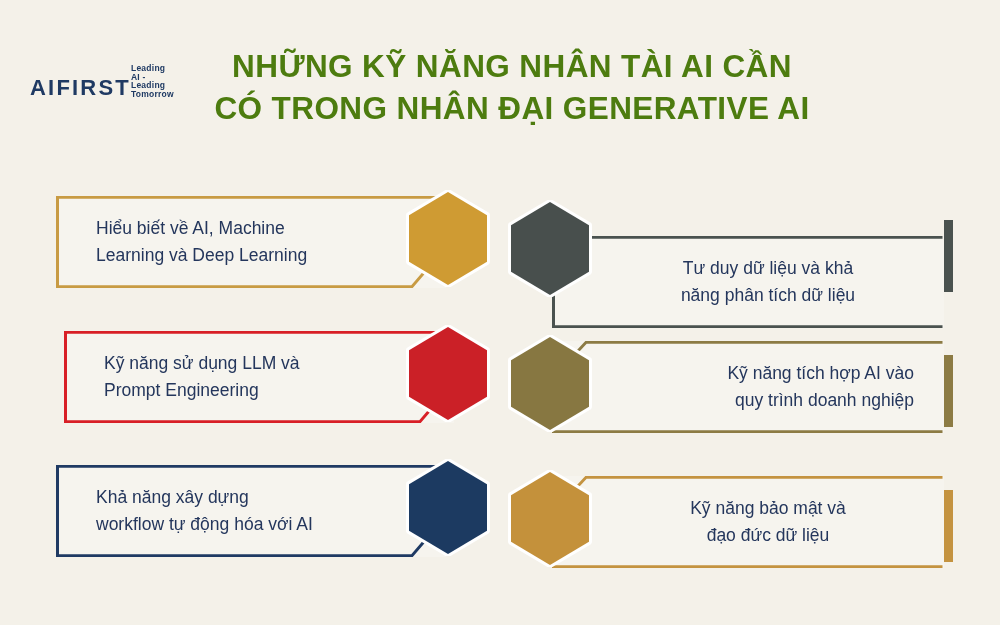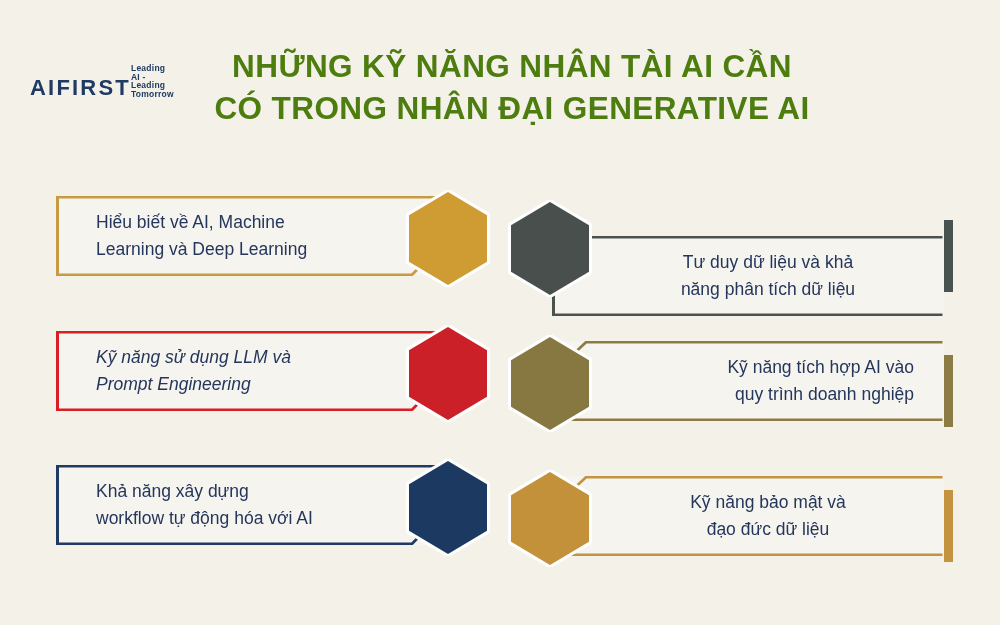--- a/index.html
+++ b/index.html
@@ -22,21 +22,21 @@
 
   
   #title { position: absolute; left: 182px; top: 46px; width: 660px;
            text-align: center; color: #4d7c0f;
            font-size: 31.5px; font-weight: 700; line-height: 1.32;
            letter-spacing: .4px; }
   #title .ln { display: block; white-space: nowrap; }
 
   
   .card {
-    position: absolute; height: 80px;
+    position: absolute; height: 92px;
     background: #f6f4ee;
   }
   .card .txt {
     position: absolute; top: 50%; transform: translateY(-50%);
     font-size: 17.5px; line-height: 1.55; color: #24365c;
     white-space: pre-line;
   }
 
   
   .frame { position: absolute; left: 0; top: 0; width: 100%; height: 100%;
@@ -75,21 +75,21 @@
         </svg>
         <div class="txt" style="left: 40px; text-align: left;">Hiểu biết về AI, Machine
 Learning và Deep Learning</div>
       </div>
       <div class="hex" style="top: 189.5px; left: 406px;">
         <svg viewBox="0 0 84 97" class="hexsvg" style="width: 100%; height: 100%; display: block;">
           <polygon points="42,2 81,25.2 81,71.8 42,95 3,71.8 3,25.2" fill="#cf9b33" stroke="#ffffff" stroke-width="6" stroke-linejoin="round"></polygon>
           <polygon points="42,2 81,25.2 81,71.8 42,95 3,71.8 3,25.2" fill="#cf9b33"></polygon>
         </svg>
       </div>
-      <div class="card" style="left: 56px; top: 331px; width: 390px; font-style: italic;">
+      <div class="card" style="left: 64px; top: 331px; width: 390px;">
         <svg class="frame" viewBox="0 0 390 100" preserveAspectRatio="none">
           <rect x="0" y="0" width="390" height="100" fill="#f6f4ee"></rect>
           <path d="M 384,1.5 L 1.5,1.5 L 1.5,98.5 L 356,98.5 L 386,60.5" fill="none" stroke="#d81f26" stroke-width="3"></path>
         </svg>
         <div class="txt" style="left: 40px; text-align: left;">Kỹ năng sử dụng LLM và
 Prompt Engineering</div>
       </div>
       <div class="hex" style="top: 324.5px; left: 406px;">
         <svg viewBox="0 0 84 97" class="hexsvg" style="width: 100%; height: 100%; display: block;">
           <polygon points="42,2 81,25.2 81,71.8 42,95 3,71.8 3,25.2" fill="#cb2027" stroke="#ffffff" stroke-width="6" stroke-linejoin="round"></polygon>

